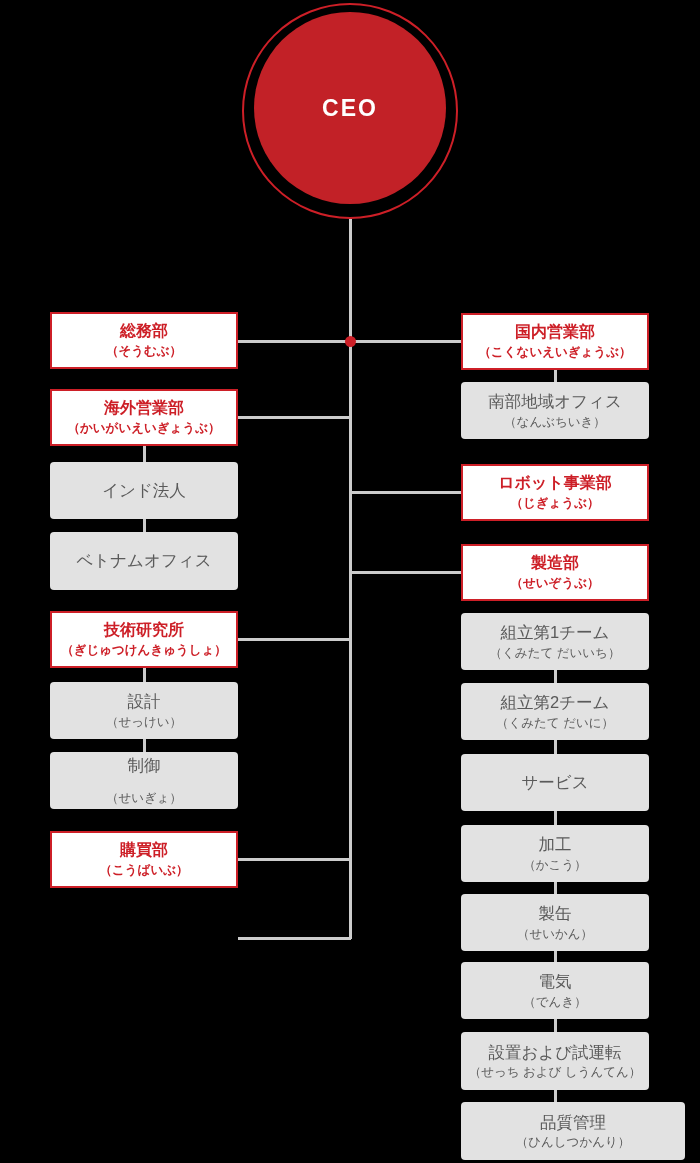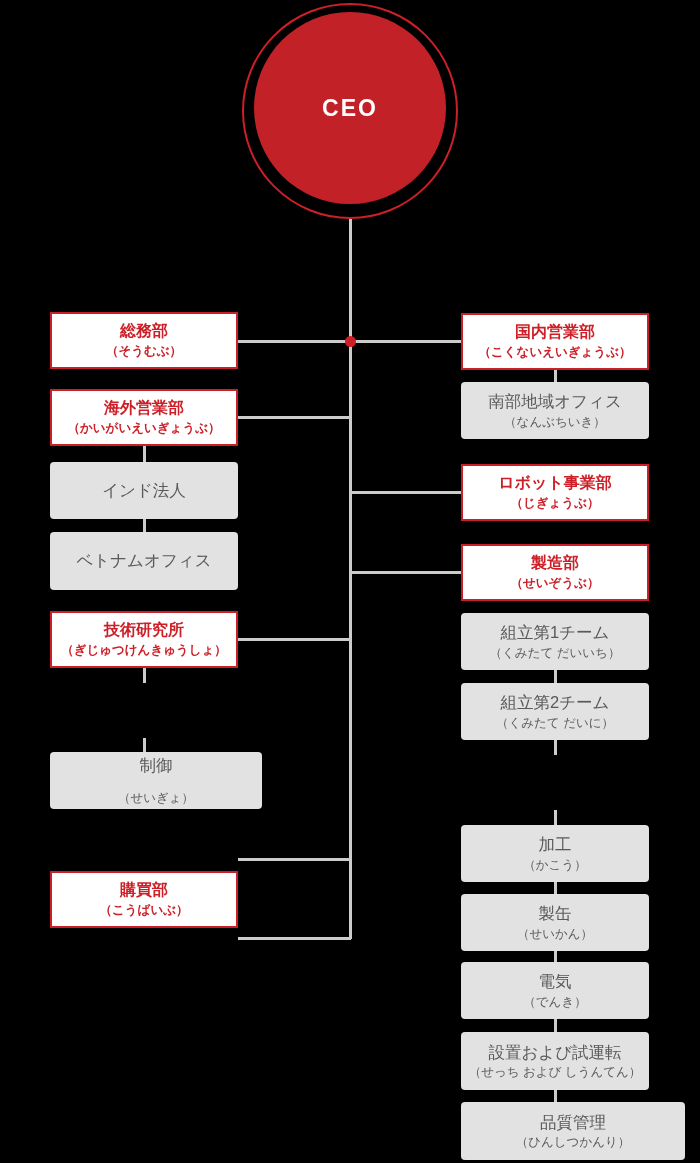--- a/index.html
+++ b/index.html
@@ -98,25 +98,29 @@
     <div class="node secondary" style="left: 50px; top: 462px; width: 188px; height: 57px;">
       <div class="label">インド法人</div>
     </div>
     <div class="node secondary" style="left: 50px; top: 532px; width: 188px; height: 58px;">
       <div class="label">ベトナムオフィス</div>
     </div>
     <div class="node primary" style="left: 50px; top: 611px; width: 188px; height: 57px;">
       <div class="label">技術研究所</div>
       <div class="furi">（ぎじゅつけんきゅうしょ）</div>
     </div>
-    <div class="node secondary" style="left: 50px; top: 752px; width: 212px; height: 57px; gap: 13px;">
+    <div class="node secondary" style="left: 50px; top: 682px; width: 188px; height: 57px;">
+      <div class="label">設計</div>
+      <div class="furi">（せっけい）</div>
+    </div>
+    <div class="node secondary" style="left: 50px; top: 752px; width: 188px; height: 57px; gap: 13px;">
       <div class="label">制御</div>
       <div class="furi">（せいぎょ）</div>
     </div>
-    <div class="node primary" style="left: 50px; top: 831px; width: 188px; height: 57px; margin-top: 40px;">
+    <div class="node primary" style="left: 50px; top: 831px; width: 188px; height: 57px;">
       <div class="label">購買部</div>
       <div class="furi">（こうばいぶ）</div>
     </div>
     <div class="node primary" style="left: 461px; top: 313px; width: 188px; height: 57px;">
       <div class="label">国内営業部</div>
       <div class="furi">（こくないえいぎょうぶ）</div>
     </div>
     <div class="node secondary" style="left: 461px; top: 382px; width: 188px; height: 57px;">
       <div class="label">南部地域オフィス</div>
       <div class="furi">（なんぶちいき）</div>
@@ -130,20 +134,23 @@
       <div class="furi">（せいぞうぶ）</div>
     </div>
     <div class="node secondary" style="left: 461px; top: 613px; width: 188px; height: 57px;">
       <div class="label">組立第1チーム</div>
       <div class="furi">（くみたて だいいち）</div>
     </div>
     <div class="node secondary" style="left: 461px; top: 683px; width: 188px; height: 57px;">
       <div class="label">組立第2チーム</div>
       <div class="furi">（くみたて だいに）</div>
     </div>
+    <div class="node secondary" style="left: 461px; top: 754px; width: 188px; height: 57px;">
+      <div class="label">サービス</div>
+    </div>
     <div class="node secondary" style="left: 461px; top: 825px; width: 188px; height: 57px;">
       <div class="label">加工</div>
       <div class="furi">（かこう）</div>
     </div>
     <div class="node secondary" style="left: 461px; top: 894px; width: 188px; height: 57px;">
       <div class="label">製缶</div>
       <div class="furi">（せいかん）</div>
     </div>
     <div class="node secondary" style="left: 461px; top: 962px; width: 188px; height: 57px;">
       <div class="label">電気</div>

